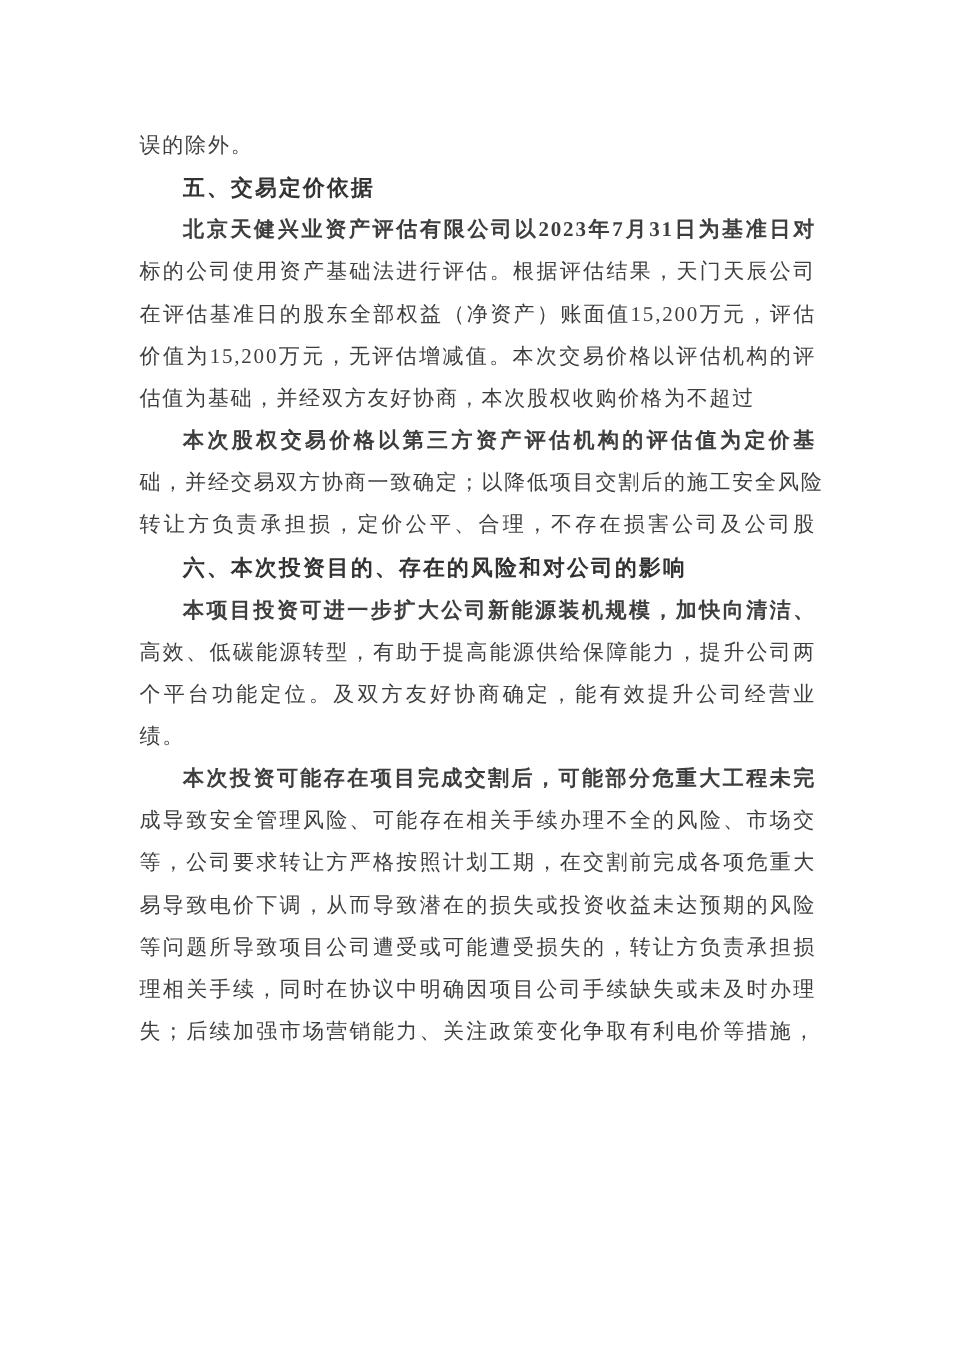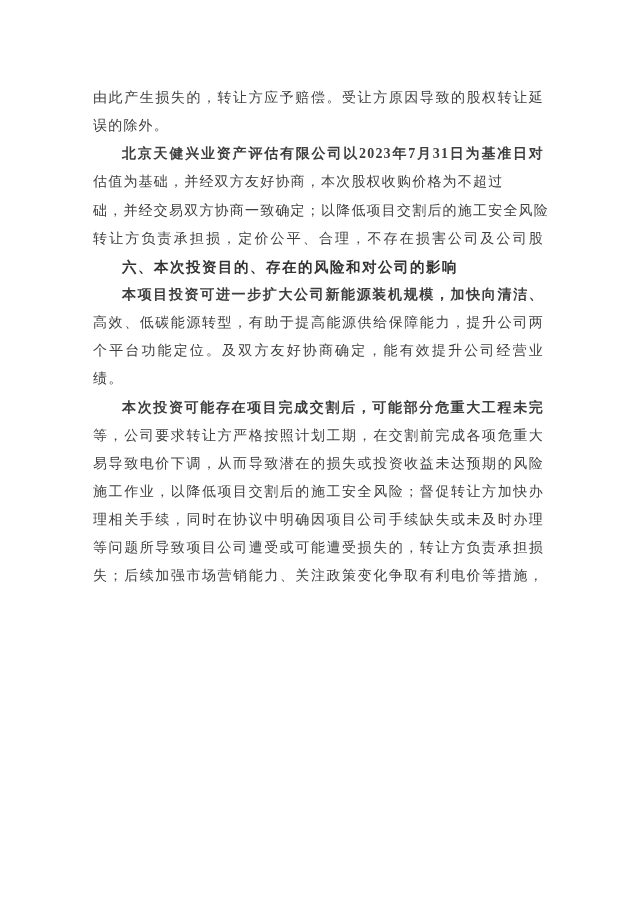--- a/index.html
+++ b/index.html
@@ -51,32 +51,36 @@
     color: var(--heading-color, #333333);
     letter-spacing: 1.5px;
     font-size: 14.5px;
   }
 </style>
 </head>
 <body>
 
 <div class="page">
   <div class="doc-body">
-      <div class="line fill">由此产生损失的，转让方应予赔偿。受让方原因导致的股权转让延</div>
       <div class="line">误的除外。</div>
+      <div class="line heading indent">五、交易定价依据</div>
       <div class="line fill indent">北京天健兴业资产评估有限公司以2023年7月31日为基准日对</div>
+      <div class="line fill">标的公司使用资产基础法进行评估。根据评估结果，天门天辰公司</div>
+      <div class="line fill">在评估基准日的股东全部权益（净资产）账面值15,200万元，评估</div>
+      <div class="line fill">价值为15,200万元，无评估增减值。本次交易价格以评估机构的评</div>
       <div class="line">估值为基础，并经双方友好协商，本次股权收购价格为不超过</div>
+      <div class="line fill indent">本次股权交易价格以第三方资产评估机构的评估值为定价基</div>
       <div class="line fill">础，并经交易双方协商一致确定；以降低项目交割后的施工安全风险</div>
       <div class="line fill">转让方负责承担损，定价公平、合理，不存在损害公司及公司股</div>
       <div class="line heading indent">六、本次投资目的、存在的风险和对公司的影响</div>
       <div class="line fill indent">本项目投资可进一步扩大公司新能源装机规模，加快向清洁、</div>
       <div class="line fill">高效、低碳能源转型，有助于提高能源供给保障能力，提升公司两</div>
       <div class="line fill">个平台功能定位。及双方友好协商确定，能有效提升公司经营业</div>
       <div class="line">绩。</div>
       <div class="line fill indent">本次投资可能存在项目完成交割后，可能部分危重大工程未完</div>
+      <div class="line fill">成导致安全管理风险、可能存在相关手续办理不全的风险、市场交</div>
       <div class="line fill">等，公司要求转让方严格按照计划工期，在交割前完成各项危重大</div>
       <div class="line fill">易导致电价下调，从而导致潜在的损失或投资收益未达预期的风险</div>
-      <div class="line fill">施工作业，以降低项目交割后的施工安全风险；督促转让方加快办</div>
+      <div class="line fill">等问题所导致项目公司遭受或可能遭受损失的，转让方负责承担损</div>
       <div class="line fill">理相关手续，同时在协议中明确因项目公司手续缺失或未及时办理</div>
-      <div class="line fill">等问题所导致项目公司遭受或可能遭受损失的，转让方负责承担损</div>
       <div class="line fill">失；后续加强市场营销能力、关注政策变化争取有利电价等措施，</div>
     </div>
 </div>
 
 </body></html>

